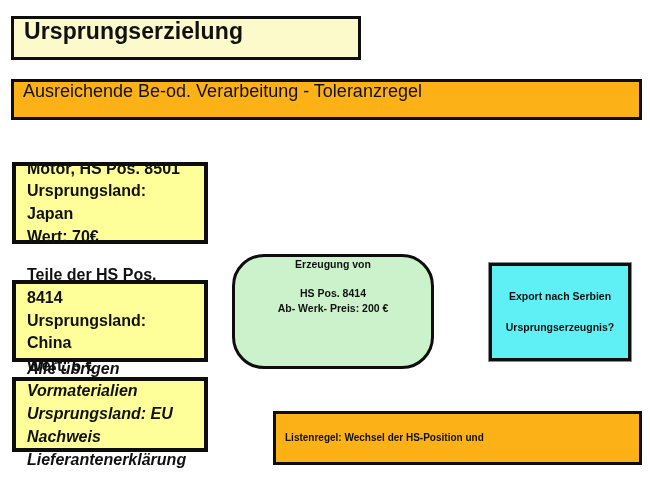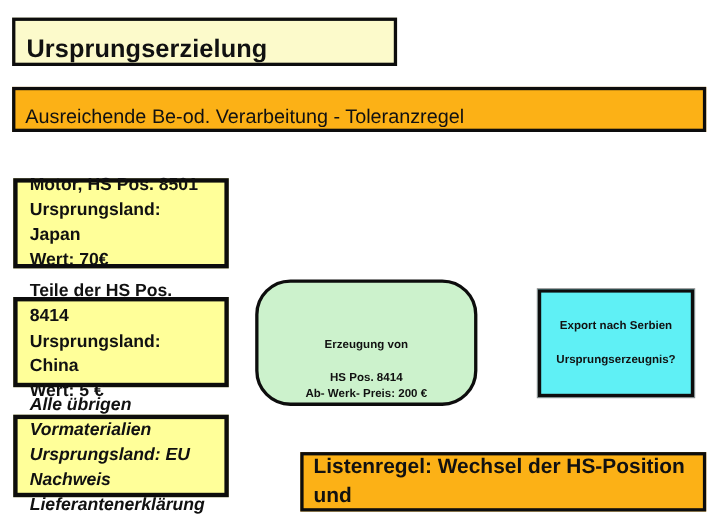--- a/index.html
+++ b/index.html
@@ -15,21 +15,21 @@
     width: 650px;
     height: 478px;
     background: #ffffff;
     overflow: hidden;
   }
   .box {
     position: absolute;
     box-sizing: border-box;
     display: flex;
     flex-direction: column;
-    justify-content: flex-end;
+    justify-content: flex-start;
   }
 
   
   #title-box {
     left: 11px;
     top: 16px;
     width: 350px;
     height: 44px;
     background: #fcfacb;
     border: 3px solid #0d0d0d;
@@ -63,21 +63,21 @@
   
   .material-box {
     left: 12px;
     width: 196px;
     background: #ffff99;
     border: 4px solid #0d0d0d;
     padding: 0 11px;
     justify-content: center;
   }
   #material-box-1 { top: 162px; height: 82px; }
-  #material-box-2 { top: 270px; height: 82px; }
+  #material-box-2 { top: 280px; height: 82px; }
   #material-box-3 { top: 377px; height: 75px; font-style: italic; }
 
   .material-box .line {
     font-size: 16px;
     font-weight: bold;
     color: #111111;
     line-height: 1.42;
   }
   .material-box .gap {
     height: 13px;
@@ -142,21 +142,21 @@
     left: 273px;
     top: 411px;
     width: 369px;
     height: 54px;
     background: #fcb116;
     border: 3px solid #0d0d0d;
     padding-left: 9px;
     justify-content: center;
   }
   #rule-box .line {
-    font-size: 19px;
+    font-size: 10px;
     font-weight: bold;
     color: #111111;
     line-height: 1.35;
   }
 </style>
 </head>
 <body>
 
 <div id="slide">
 

